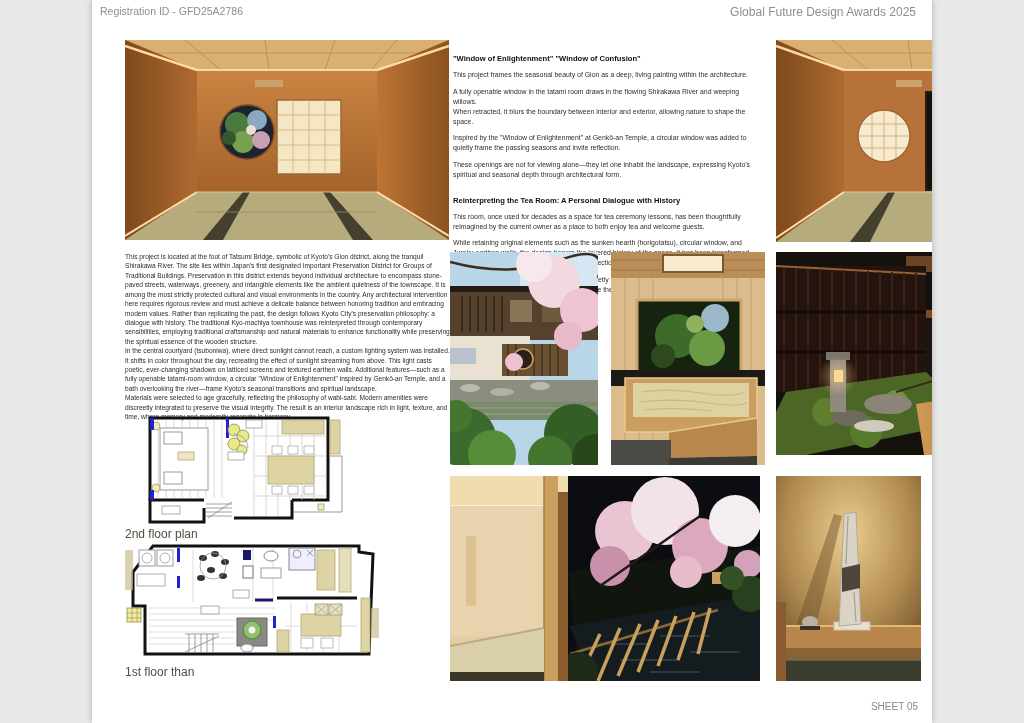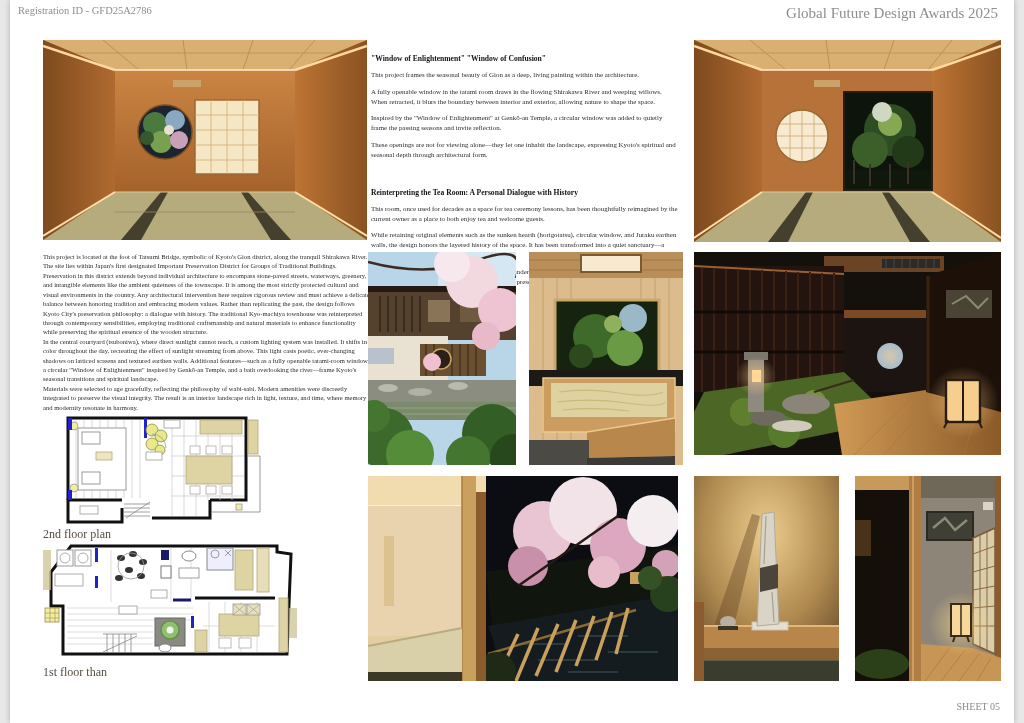--- a/index.html
+++ b/index.html
@@ -1,28 +1,28 @@
 <!DOCTYPE html>
 <html><head>
 <meta charset="utf-8">
 <style>
   html,body{margin:0;padding:0;background:#e8e8e8;}
   .page{
-    position:relative;width:1004px;height:723px;background:#ffffff;
-    font-family:Liberation Serif, serif;color:#222;overflow:hidden;
+    position:relative;width:840px;height:723px;background:#ffffff;
+    font-family:Liberation Sans, sans-serif;color:#222;overflow:hidden;
     margin:0 auto;box-shadow:0 0 6px rgba(0,0,0,.25);
   }
   .hdr-left{position:absolute;left:8px;top:5px;font-size:10.5px;color:#8e8e8e;}
-  .hdr-right{position:absolute;right:16px;top:5px;font-size:15px;color:#8e8e8e;}
+  .hdr-right{position:absolute;right:16px;top:5px;font-size:12px;color:#8e8e8e;}
   .ftr{position:absolute;right:14px;top:701px;font-size:10px;color:#8a8a8a;}
   .photo{position:absolute;overflow:hidden;background:#222;}
   .photo svg{display:block;width:100%;height:100%;}
   .centercol{position:absolute;left:361px;top:54px;width:308px;}
   .centercol h3{margin:0 0 7px 0;font-size:7.6px;font-weight:bold;color:#111;}
-  .centercol h3.second{margin-top:28px;}
+  .centercol h3.second{margin-top:16px;}
   .centercol p{margin:0 0 6.5px 0;font-size:6.9px;line-height:1.45;color:#2c2c2c;white-space:pre-line;}
   .leftcol{position:absolute;left:33px;top:252px;width:327px;}
   .leftcol p{margin:0;font-size:6.6px;line-height:1.43;color:#2c2c2c;}
   .planwrap{position:absolute;}
   .plan-label{position:absolute;font-size:12px;color:#554c3e;}
   svg{shape-rendering:auto;}
 </style>
 </head>
 <body>
 

